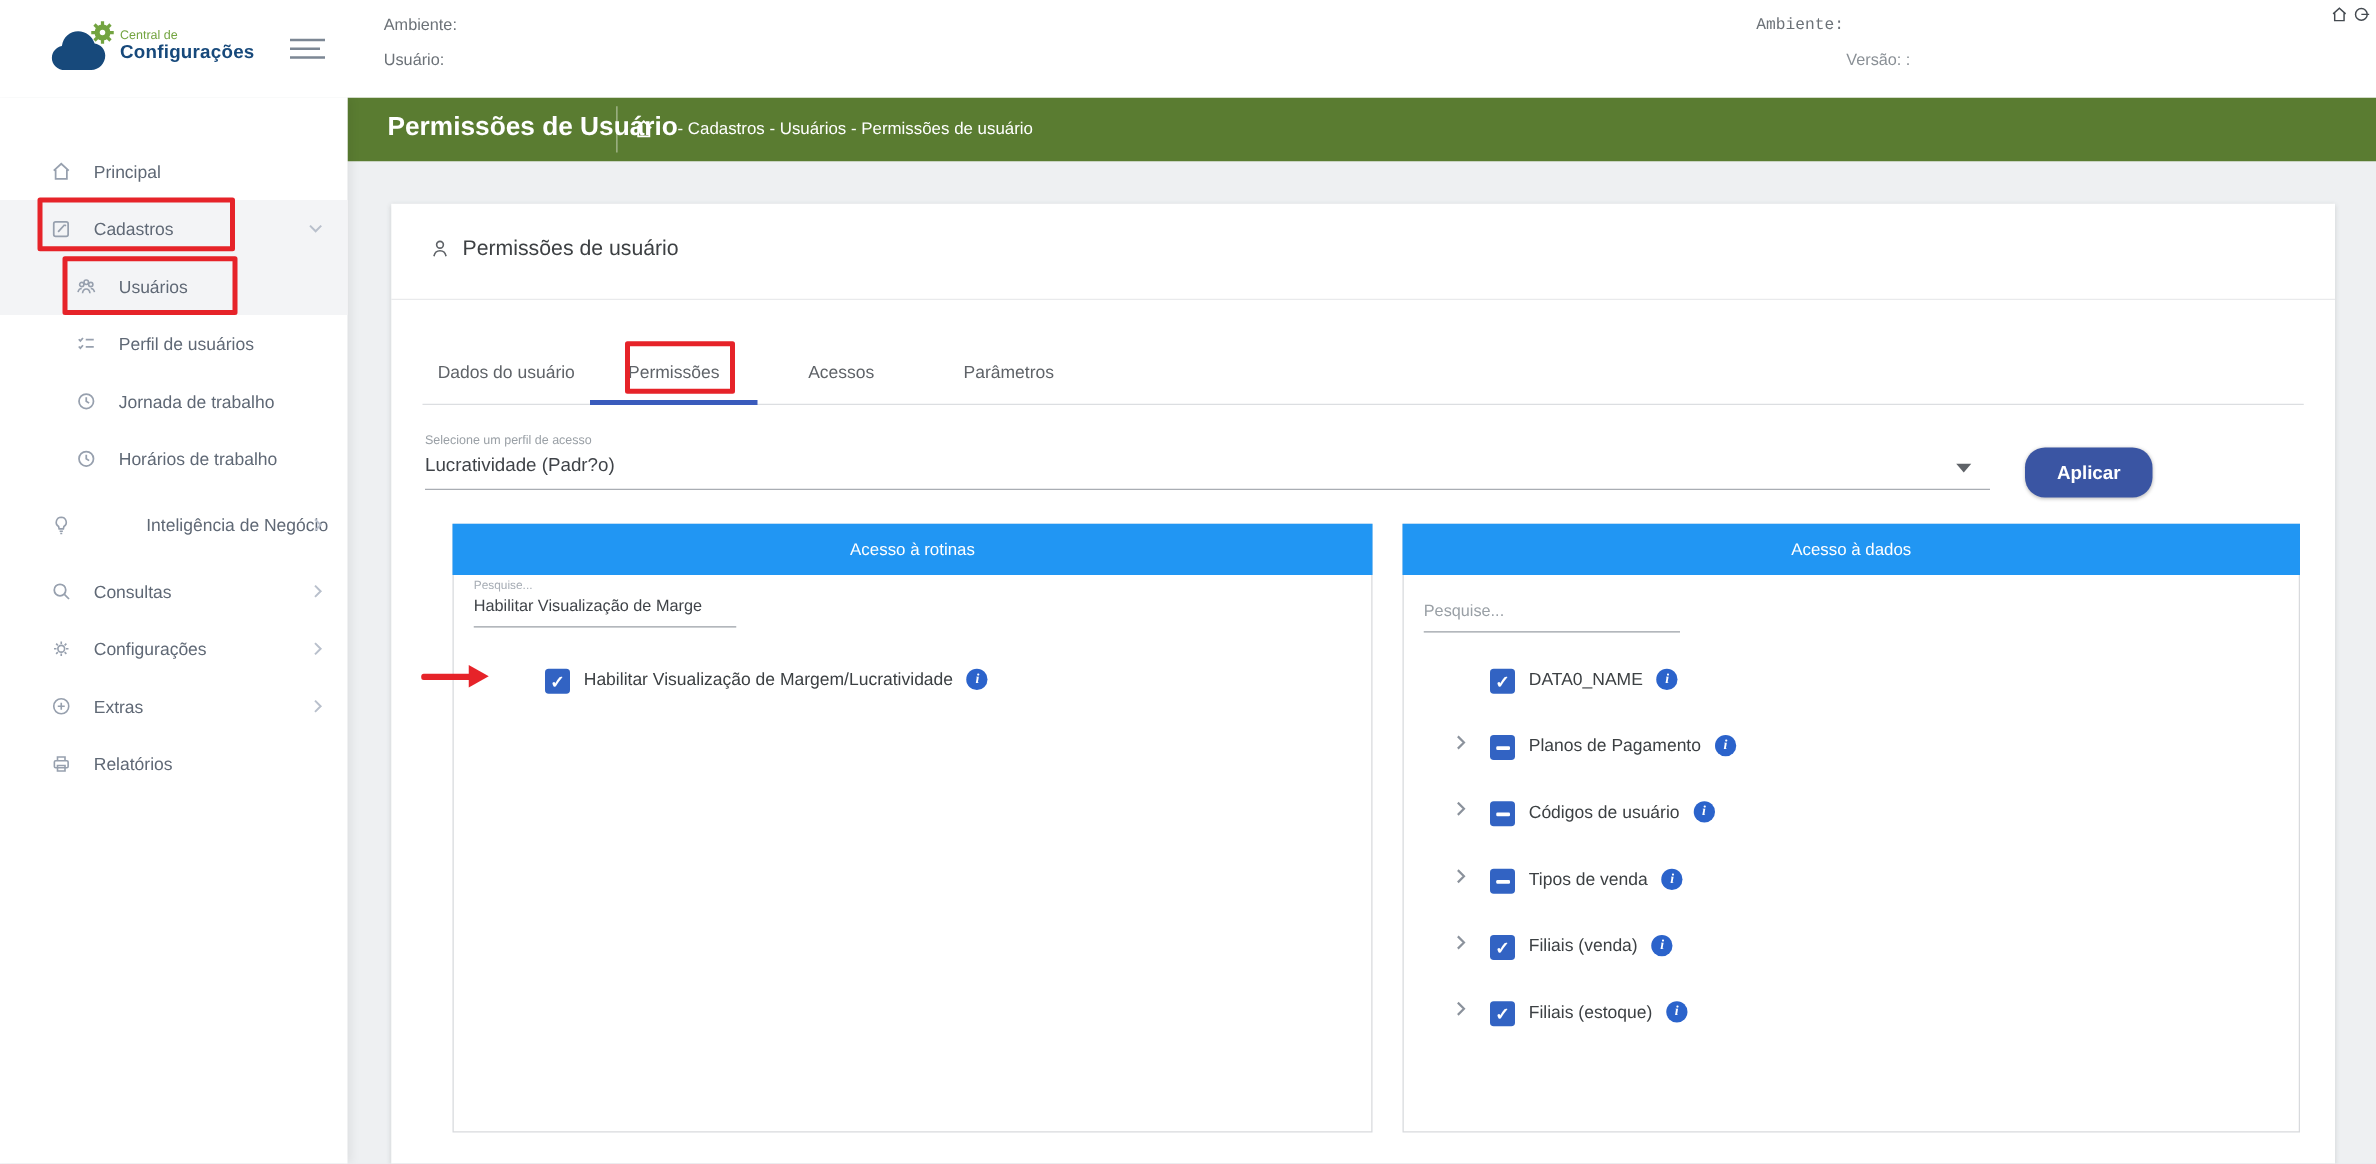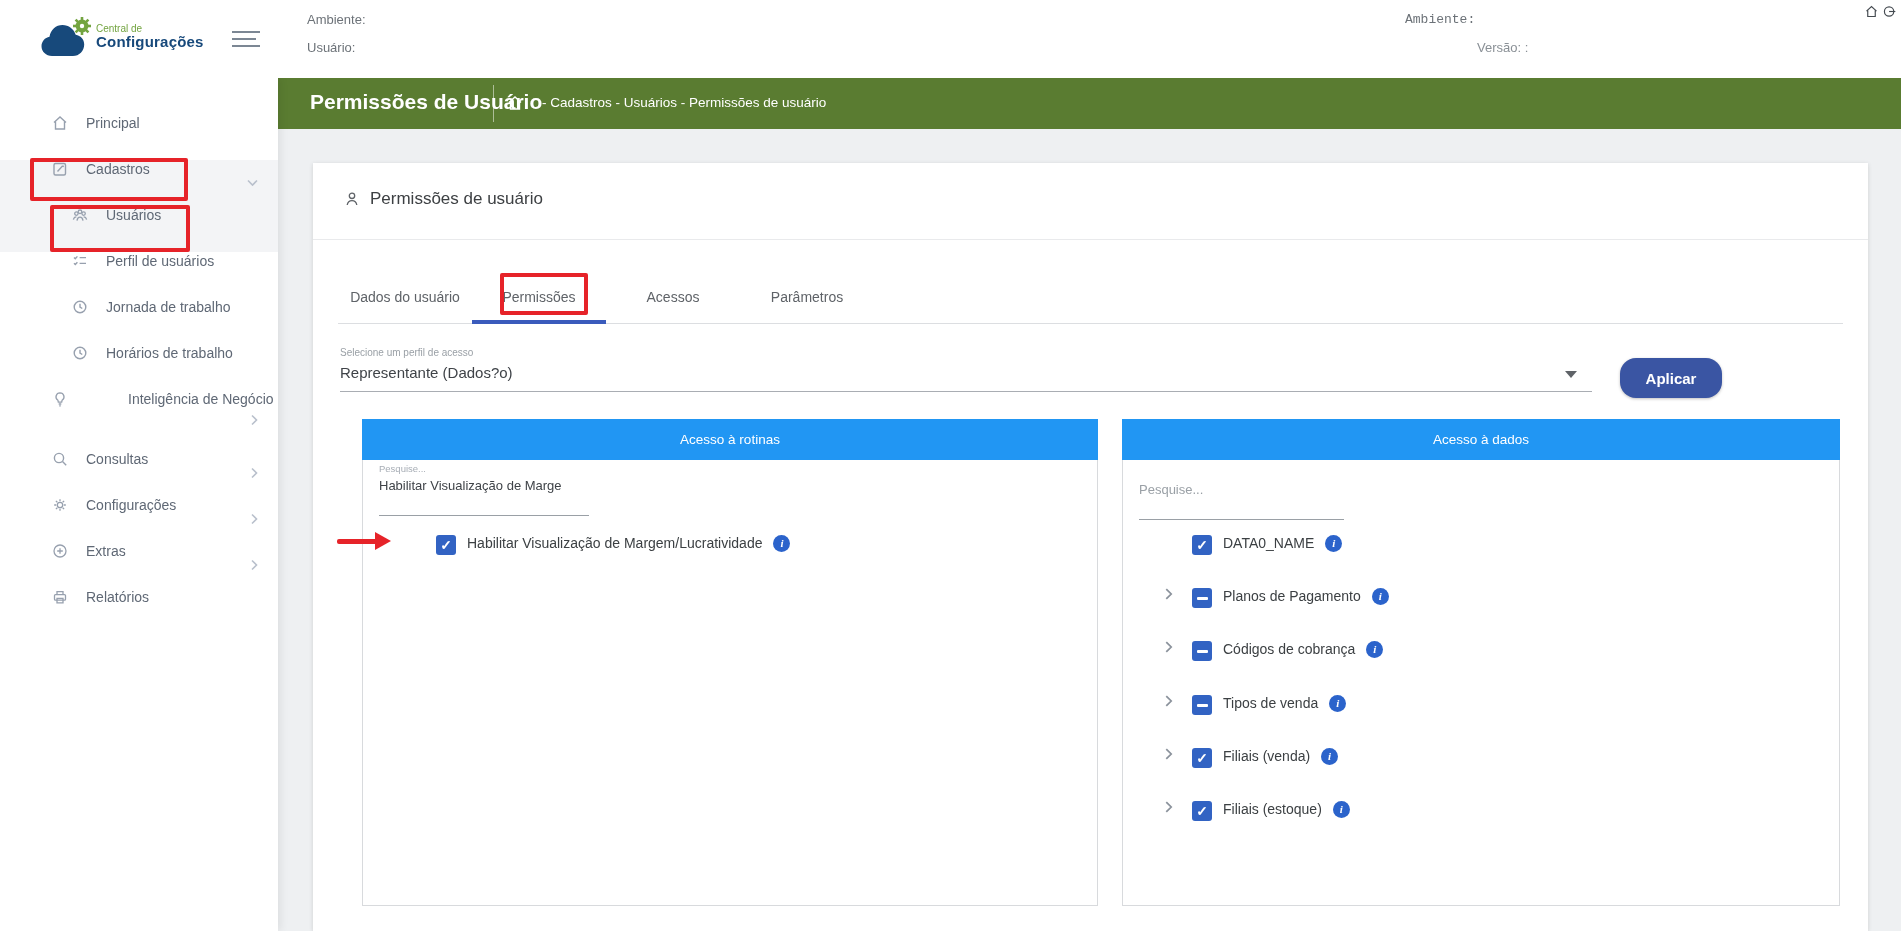--- a/index.html
+++ b/index.html
@@ -26,21 +26,21 @@
   
   .ghead { position:absolute; left:278px; top:78px; right:0; height:51px; background:#5a7c31; z-index:2; }
   .gh-title { position:absolute; left:32px; top:12px; color:#fff; font-size:21px; font-weight:bold; }
   .gh-div { position:absolute; left:215px; top:7px; width:1px; height:37px; background:rgba(255,255,255,.5); }
   .gh-home { position:absolute; left:228px; top:16px; }
   .gh-crumb { position:absolute; left:264px; top:17px; color:#fff; font-size:13.5px; }
 
   
   .sidebar { position:absolute; left:0; top:78px; bottom:0; width:278px; background:#fff;
              box-shadow:3px 0 8px rgba(0,0,0,.07); z-index:2; padding-top:36px; }
-  .srow { position:relative; height:46px; display:flex; align-items:flex-start; cursor:pointer;padding-left:11px; }
+  .srow { position:relative; height:46px; display:flex; align-items:center; cursor:pointer; }
   .srow .sicon { width:18px; margin-left:40px; flex:none; display:flex; }
   .srow.sub .sicon { margin-left:60px; }
   .srow .slabel { margin-left:17px; font-size:14px; color:#5f6875; width:150px; line-height:1.35; }
   .srow.tall { height:60px;gap:42px; }
   .srow .schev { position:absolute; right:20px; top:50%; transform:translateY(-50%); display:flex; }
   .ssection { background:#f3f4f6; }
   .anno-box { position:absolute; border:4px solid #e62329; border-radius:2px; z-index:5; pointer-events:none; }
   .anno-cadastros { left:30px; top:80px; width:158px; height:43px; }
   .anno-usuarios { left:50px; top:127px; width:140px; height:47px; }
 
@@ -65,21 +65,21 @@
                font-size:15px; font-weight:bold; border:none; border-radius:16px; cursor:pointer;
                box-shadow:0 1px 3px rgba(0,0,0,.25); font-family:"Liberation Sans",sans-serif; }
 
   
   .panel { position:absolute; top:256px; height:487px; border:1px solid #d8dadd; background:#fff; }
   .panel-left { left:49px; width:736px; }
   .panel-right { left:809px; width:718px; }
   .phead { position:absolute; left:-1px; right:-1px; top:-1px; height:41px; background:#2196f3; color:#fff;
            font-size:13.5px; display:flex; align-items:center; justify-content:center; }
   .psearch-label { position:absolute; left:16px; top:43px; font-size:9.5px; color:#a7adb5; }
-  .search-wrap { position:absolute; left:16px; top:56px; width:210px; border-bottom:1px solid #9aa0a6; padding-bottom:21px; }
+  .search-wrap { position:absolute; left:16px; top:56px; width:210px; border-bottom:1px solid #9aa0a6; padding-bottom:7px; }
   .search-wrap input { width:100%; border:none; outline:none; font-size:13px; color:#3f4348; background:transparent;
                        font-family:"Liberation Sans",sans-serif; }
   .search-wrap input::placeholder { color:#9aa0a6; }
   .panel-right .search-wrap { top:60px; width:205px; }
 
   .prow { position:absolute; display:flex; align-items:flex-start; height:24px;padding-left:28px; }
   .panel-left .prow { left:45px; top:115px; }
   .panel-right .prow { left:14px; }
   .chev-slot { width:14px; margin-right:13px; display:flex; align-items:center; flex:none; }
   .cb { width:20px; height:20px; border-radius:3px; background:#3263c3; flex:none; position:relative; cursor:pointer; }
@@ -307,21 +307,21 @@
 
     <div class="tabs">
       <div class="tab">Dados do usuário</div>
       <div class="tab active">Permissões</div>
       <div class="tab">Acessos</div>
       <div class="tab">Parâmetros</div>
     </div>
     <div class="anno-box anno-tab"></div>
 
     <div class="sel-label">Selecione um perfil de acesso</div>
-    <div class="sel-value">Representante (Dados?o)</div>
+    <div class="sel-value">Lucratividade (Padr?o)</div>
     <div class="sel-underline"></div>
     <div class="sel-arrow"></div>
     <button class="apply-btn">Aplicar</button>
 
     <div class="panel panel-left">
       <div class="phead">Acesso à rotinas</div>
       <div class="psearch-label">Pesquise...</div>
       <div class="search-wrap">
         <input type="text" value="Habilitar Visualização de Marge" style="">
       </div>
@@ -362,21 +362,21 @@
         <span class="info">i</span>
       </div>
 
       <div class="prow" style="top:221px">
         <span class="chev-slot">
             <svg class="ic" width="8" height="12" viewBox="0 0 7 11" fill="none" stroke="#8b929c" stroke-width="1.6">
               <path d="M1 1l4.5 4.5L1 10"></path>
             </svg>
           </span>
         <span class="cb indet"></span>
-        <span class="plabel">Códigos de cobrança</span>
+        <span class="plabel">Códigos de usuário</span>
         <span class="info">i</span>
       </div>
 
       <div class="prow" style="top:275px">
         <span class="chev-slot">
             <svg class="ic" width="8" height="12" viewBox="0 0 7 11" fill="none" stroke="#8b929c" stroke-width="1.6">
               <path d="M1 1l4.5 4.5L1 10"></path>
             </svg>
           </span>
         <span class="cb indet"></span>

